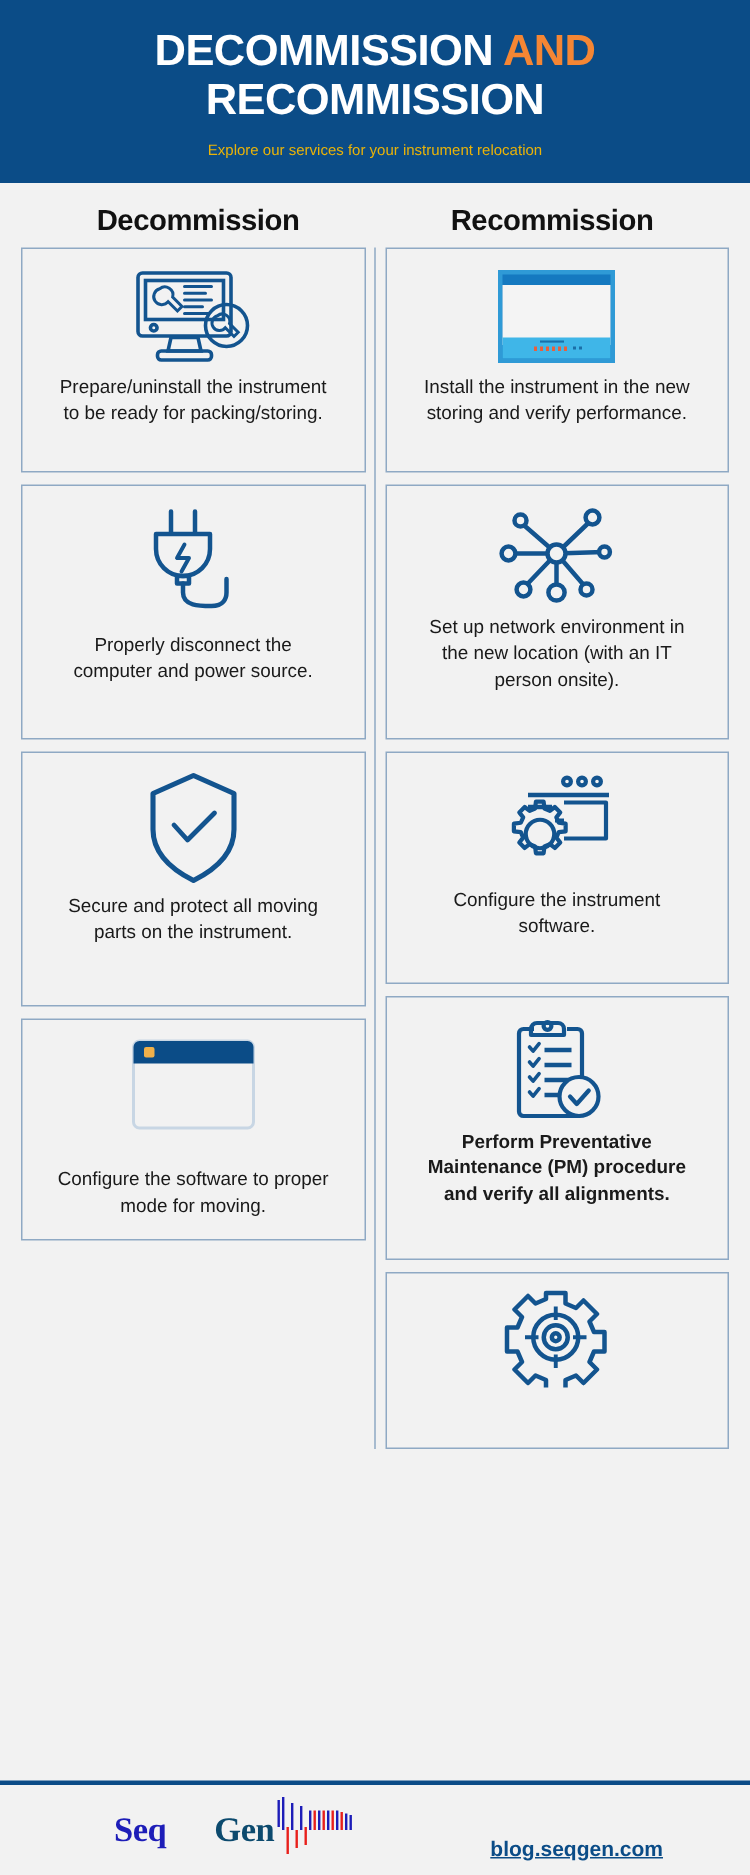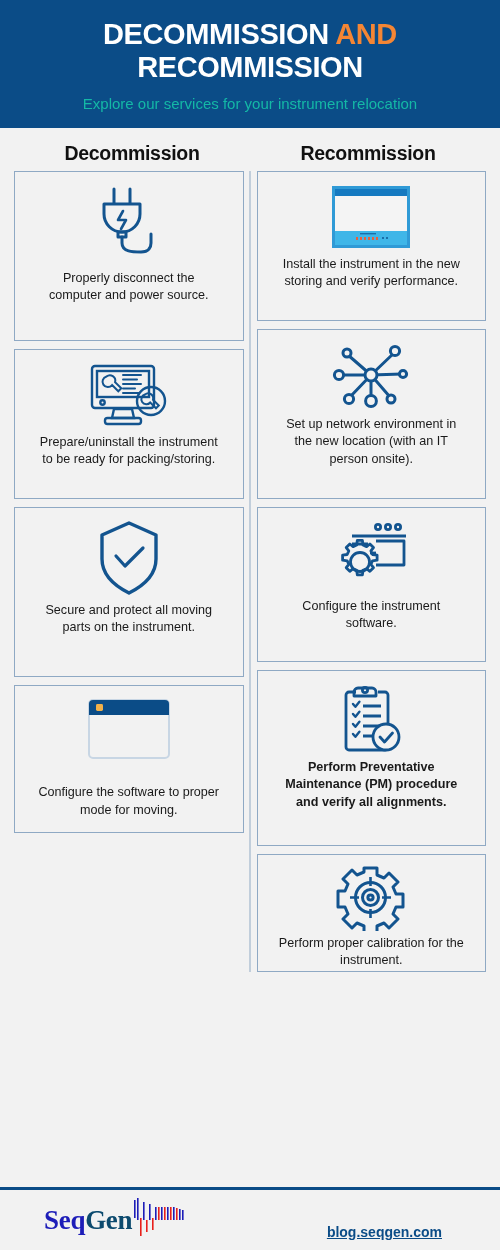--- a/index.html
+++ b/index.html
@@ -21,22 +21,22 @@
     margin:0;
     font-size:29px;
     line-height:1.13;
     font-weight:bold;
     color:#ffffff;
     letter-spacing:-0.4px;
   }
   .header h1 .accent{color:#f58634;}
   .header .sub{
     margin-top:11px;
-    font-size:15px;
-    color:#14b8a6;
+    font-size:10px;
+    color:#eab308;
     font-weight:normal;
   }
 
   
   .col-titles{
     display:flex;
     padding:14px 14px 6px;
   }
   .col-titles .ct{
     flex:1;
@@ -101,23 +101,24 @@
     display:flex;
     align-items:center;
   }
   .logo{
     margin-left:44px;
     display:flex;
     align-items:center;
   }
   .logo .word{
     font-family:"Liberation Serif", serif;
-    font-size:27px;
+    font-size:23px;
     font-weight:bold;
     letter-spacing:-0.3px;
+    margin-left:32px;
   }
   .logo .seq{color:#1d1db8;}
   .logo .gen{color:#0c4a6e;}
   .logo .bars{margin-left:1px;}
   .blogurl{
     margin-left:auto;
     margin-right:58px;
     color:#0b4c87;
     font-size:14px;
     font-weight:bold;
@@ -139,55 +140,55 @@
 
   <div class="col-titles">
     <div class="ct">Decommission</div>
     <div class="ct">Recommission</div>
   </div>
 
   <div class="grid">
     <div class="vrule"></div>
 
     <div class="col">
-
-      <div class="card" style="height:170px;">
-        <div class="icon" style="height:84px;">
-          <svg width="80" height="82" viewBox="0 0 80 82">
-            <g fill="none" stroke="#13548f" stroke-width="3" stroke-linecap="round" stroke-linejoin="round">
-              <path d="M25 6v14M41 6v14"></path>
-              <path d="M15 21h36v10a18 18 0 0 1-36 0z"></path>
-              <path d="M29 49h8v5h-8z"></path>
-              <path d="M33 54v6c0 9 11 9 19 9 8 0 10-5 10-9v-9"></path>
-              <path d="M34 28l-5 9h8l-5 9" stroke-width="2.6"></path>
-            </g>
-          </svg>
-        </div>
-        <div class="cap">Properly disconnect the computer and power source.</div>
-      </div>
 
       <div class="card" style="height:150px;">
         <div class="icon">
           <svg width="92" height="70" viewBox="0 0 92 70">
             <g fill="none" stroke="#13548f" stroke-width="2.4">
               <rect x="9" y="6" width="62" height="42" rx="3"></rect>
               <rect x="14" y="11" width="52" height="26"></rect>
               <circle cx="19.5" cy="42.5" r="2.2"></circle>
               <path d="M31 49 h18 l2 9 h-22 z"></path>
               <rect x="22" y="58" width="36" height="6" rx="2.5"></rect>
               <path d="M23.5 16.5a5.4 5.4 0 1 0 5.6 8.6l6.2 6.2 3-3-6.2-6.2a5.4 5.4 0 0 0-8.6-5.6z" stroke-width="2"></path>
               <circle cx="68" cy="41" r="14"></circle>
               <path d="M62 34.5a5 5 0 1 0 5.2 8l5.8 5.8 2.8-2.8-5.8-5.8a5 5 0 0 0-8-5.2z" stroke-width="2"></path>
             </g>
             <g stroke="#13548f" stroke-width="2" stroke-linecap="round">
               <path d="M40 15h18M40 19.5h14M40 24h18M40 28.5h12M40 33h16"></path>
             </g>
           </svg>
         </div>
         <div class="cap">Prepare/uninstall the instrument to be ready for packing/storing.</div>
+      </div>
+
+      <div class="card" style="height:170px;">
+        <div class="icon" style="height:84px;">
+          <svg width="80" height="82" viewBox="0 0 80 82">
+            <g fill="none" stroke="#13548f" stroke-width="3" stroke-linecap="round" stroke-linejoin="round">
+              <path d="M25 6v14M41 6v14"></path>
+              <path d="M15 21h36v10a18 18 0 0 1-36 0z"></path>
+              <path d="M29 49h8v5h-8z"></path>
+              <path d="M33 54v6c0 9 11 9 19 9 8 0 10-5 10-9v-9"></path>
+              <path d="M34 28l-5 9h8l-5 9" stroke-width="2.6"></path>
+            </g>
+          </svg>
+        </div>
+        <div class="cap">Properly disconnect the computer and power source.</div>
       </div>
 
       <div class="card" style="height:170px;">
         <div class="icon" style="height:80px;">
           <svg width="66" height="78" viewBox="0 0 66 78">
             <g fill="none" stroke="#13548f" stroke-width="3.4" stroke-linejoin="round">
               <path d="M33 4 60 16v24c0 18-15 28-27 34C21 68 6 58 6 40V16z"></path>
               <path d="M20 37l9 10 18-18" stroke-width="3.2" stroke-linecap="round"></path>
             </g>
           </svg>
@@ -296,21 +297,20 @@
           <svg width="70" height="66" viewBox="0 0 70 66">
             <g fill="none" stroke="#13548f" stroke-width="3" stroke-linejoin="round">
               <path d="M28 3h13v7l7 3 5-5 9 9-5 5 3 7h7v13h-7l-3 7 5 5-9 9-5-5-7 3v7H28v-7l-7-3-5 5-9-9 5-5-3-7H2V26h7l3-7-5-5 9-9 5 5 7-3z"></path>
               <circle cx="34.5" cy="32.5" r="15"></circle>
               <circle cx="34.5" cy="32.5" r="8"></circle>
               <circle cx="34.5" cy="32.5" r="2.6"></circle>
               <path d="M34.5 12v9M34.5 44v9M14 32.5h9M46 32.5h9" stroke-width="2.6"></path>
             </g>
           </svg>
         </div>
-        <div class="cap">Perform proper calibration for the instrument.</div>
       </div>
     </div>
   </div>
 
   <div class="footer">
     <div class="logo">
       <span class="word seq">Seq</span>
         <span class="word gen">Gen</span>
       <span class="bars">
         <svg width="58" height="40" viewBox="0 0 58 40">

